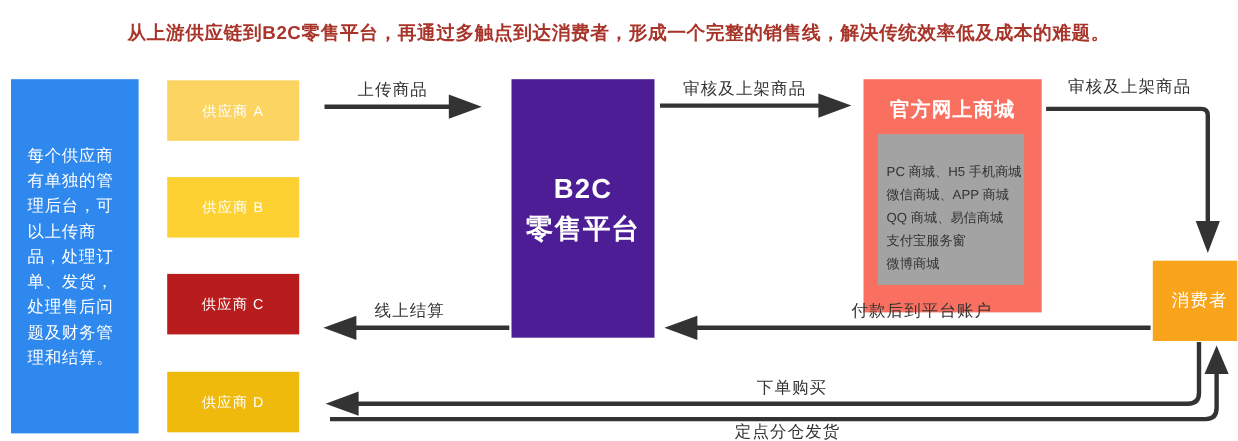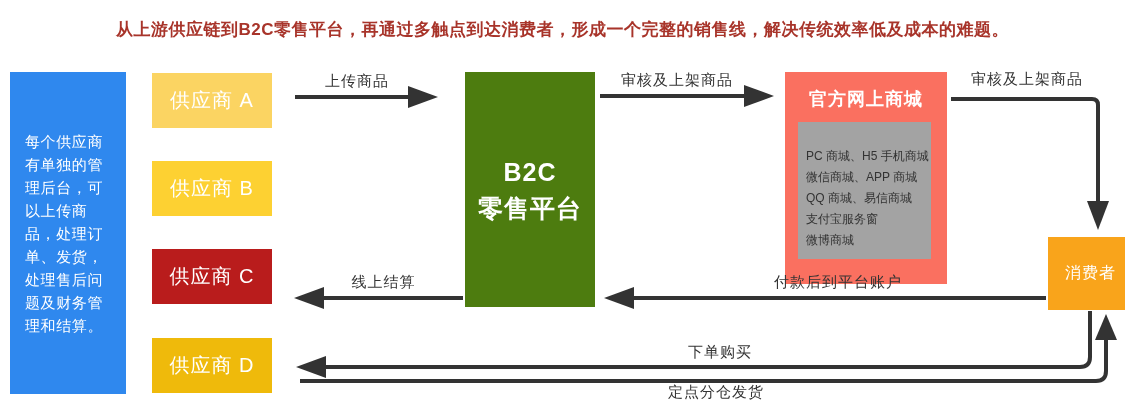--- a/index.html
+++ b/index.html
@@ -2,33 +2,33 @@
 <html><head>
 <meta charset="utf-8">
 <style>
   html,body{margin:0;padding:0;background:#fff;}
   body{font-family:"Liberation Sans","DejaVu Sans",sans-serif;}
   #canvas{position:relative;width:1125px;height:401px;background:#fff;overflow:hidden;}
   .abs{position:absolute;}
   #title{left:0;right:0;top:18px;text-align:center;font-size:17px;font-weight:bold;letter-spacing:.5px;}
   #left-panel{left:10px;top:72px;width:116px;height:322px;color:#fff;display:flex;align-items:center;}
   #left-panel .txt{padding:0 15px;font-size:15px;line-height:23px;letter-spacing:.6px;text-align:left;}
-  .supplier{left:152px;width:120px;height:55px;color:#fff;font-size:20px;display:flex;align-items:center;justify-content:center;letter-spacing:1px;}
+  .supplier{left:152px;width:120px;height:55px;color:#fff;font-size:13px;display:flex;align-items:center;justify-content:center;letter-spacing:1px;}
   #supplier-a{top:73px;} #supplier-b{top:161px;} #supplier-c{top:249px;} #supplier-d{top:338px;}
   #platform{left:465px;top:72px;width:130px;height:235px;color:#fff;display:flex;flex-direction:column;align-items:center;justify-content:center;font-size:25px;font-weight:bold;line-height:36px;letter-spacing:1px;}
   #mall{left:785px;top:72px;width:162px;height:212px;}
   #mall-title{left:0;right:0;top:15px;text-align:center;color:#fff;font-size:18px;font-weight:bold;letter-spacing:1px;}
   #mall-list{left:13px;top:50px;width:125px;height:113px;background:#a3a3a3;color:#333;font-size:12px;line-height:21px;padding:24px 0 0 8px;}
   #consumer{left:1048px;top:237px;width:85px;height:73px;color:#fff;font-size:16px;display:flex;align-items:center;justify-content:center;letter-spacing:1px;}
   .arrow-label{color:#333;font-size:15px;text-align:center;letter-spacing:1px;}
   #lbl-upload{left:297px;top:72px;width:120px;}
   #lbl-review1{left:602px;top:71px;width:150px;}
   #lbl-review2{left:952px;top:70px;width:150px;}
   #lbl-payment{left:738px;top:273px;width:200px;}
-  #lbl-settlement{left:321px;top:273px;width:125px;text-align:center;}
+  #lbl-settlement{left:310px;top:273px;width:125px;text-align:center;}
   #lbl-order{left:660px;top:343px;width:120px;}
   #lbl-delivery{left:626px;top:383px;width:180px;}
   svg{position:absolute;left:0;top:0;pointer-events:none;}
   .lines{z-index:1;} .box{z-index:2;} .lab{z-index:3;}
 </style>
 </head>
 <body>
 
 <div id="canvas">
 
@@ -64,21 +64,21 @@
 
   <div id="left-panel" class="abs box" style="background-color: rgb(47, 136, 238);">
     <div class="txt">每个供应商有单独的管理后台，可以上传商品，处理订单、发货，处理售后问题及财务管理和结算。</div>
   </div>
 
   <div id="supplier-a" class="abs box supplier" style="background-color: rgb(251, 212, 98);">供应商 A</div>
   <div id="supplier-b" class="abs box supplier" style="background-color: rgb(253, 209, 50);">供应商 B</div>
   <div id="supplier-c" class="abs box supplier" style="background-color: #b91c1c;">供应商 C</div>
   <div id="supplier-d" class="abs box supplier" style="background-color: rgb(239, 186, 11);">供应商 D</div>
 
-  <div id="platform" class="abs box" style="background-color: #4d7c0f;">
+  <div id="platform" class="abs box" style="background-color: #4c1d95;">
     <div>B2C</div>
     <div>零售平台</div>
   </div>
 
   <div id="mall" class="abs box" style="background-color: rgb(250, 112, 96);">
     <div id="mall-title" class="abs">官方网上商城</div>
     <div id="mall-list" class="abs">
       <div>PC 商城、H5 手机商城</div>
       <div>微信商城、APP 商城</div>
       <div>QQ 商城、易信商城</div>

